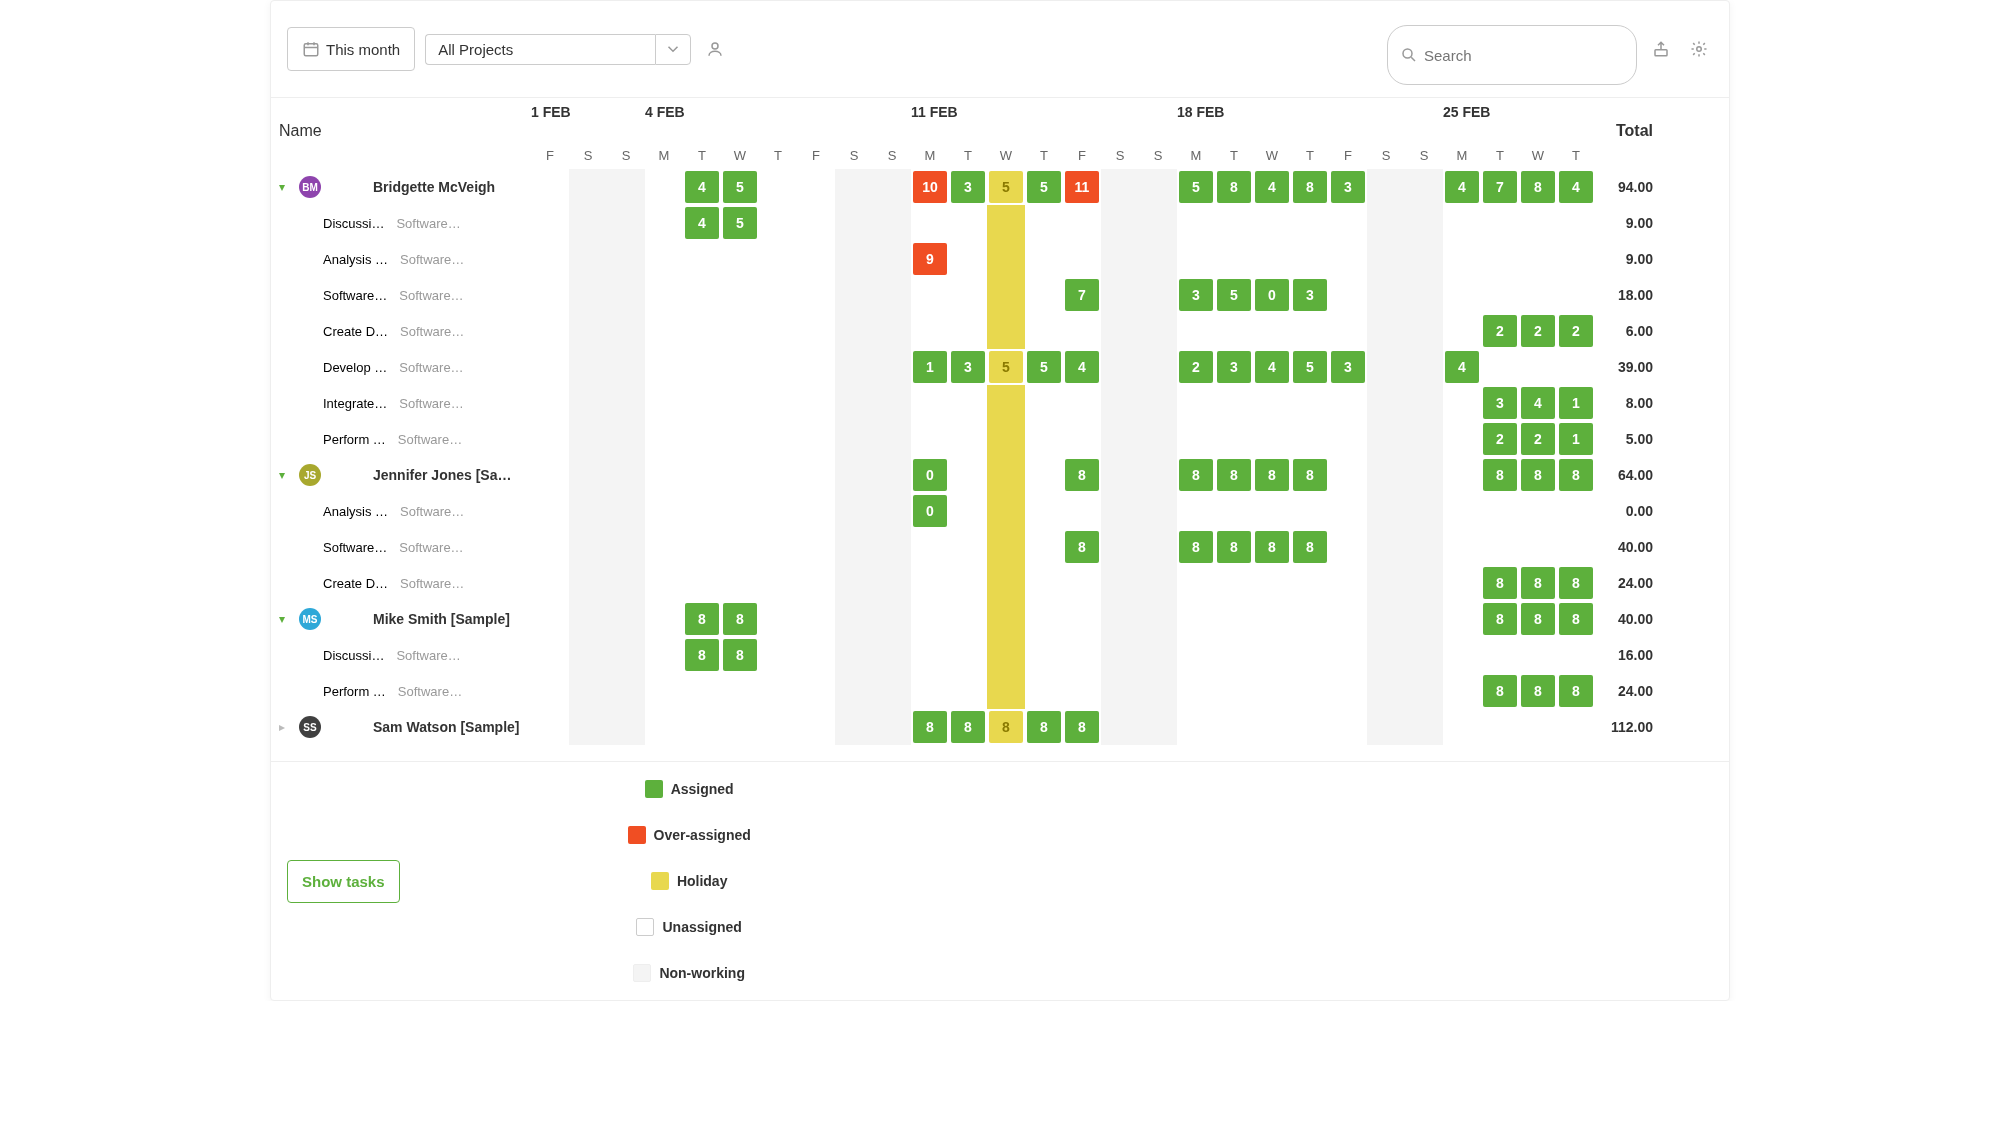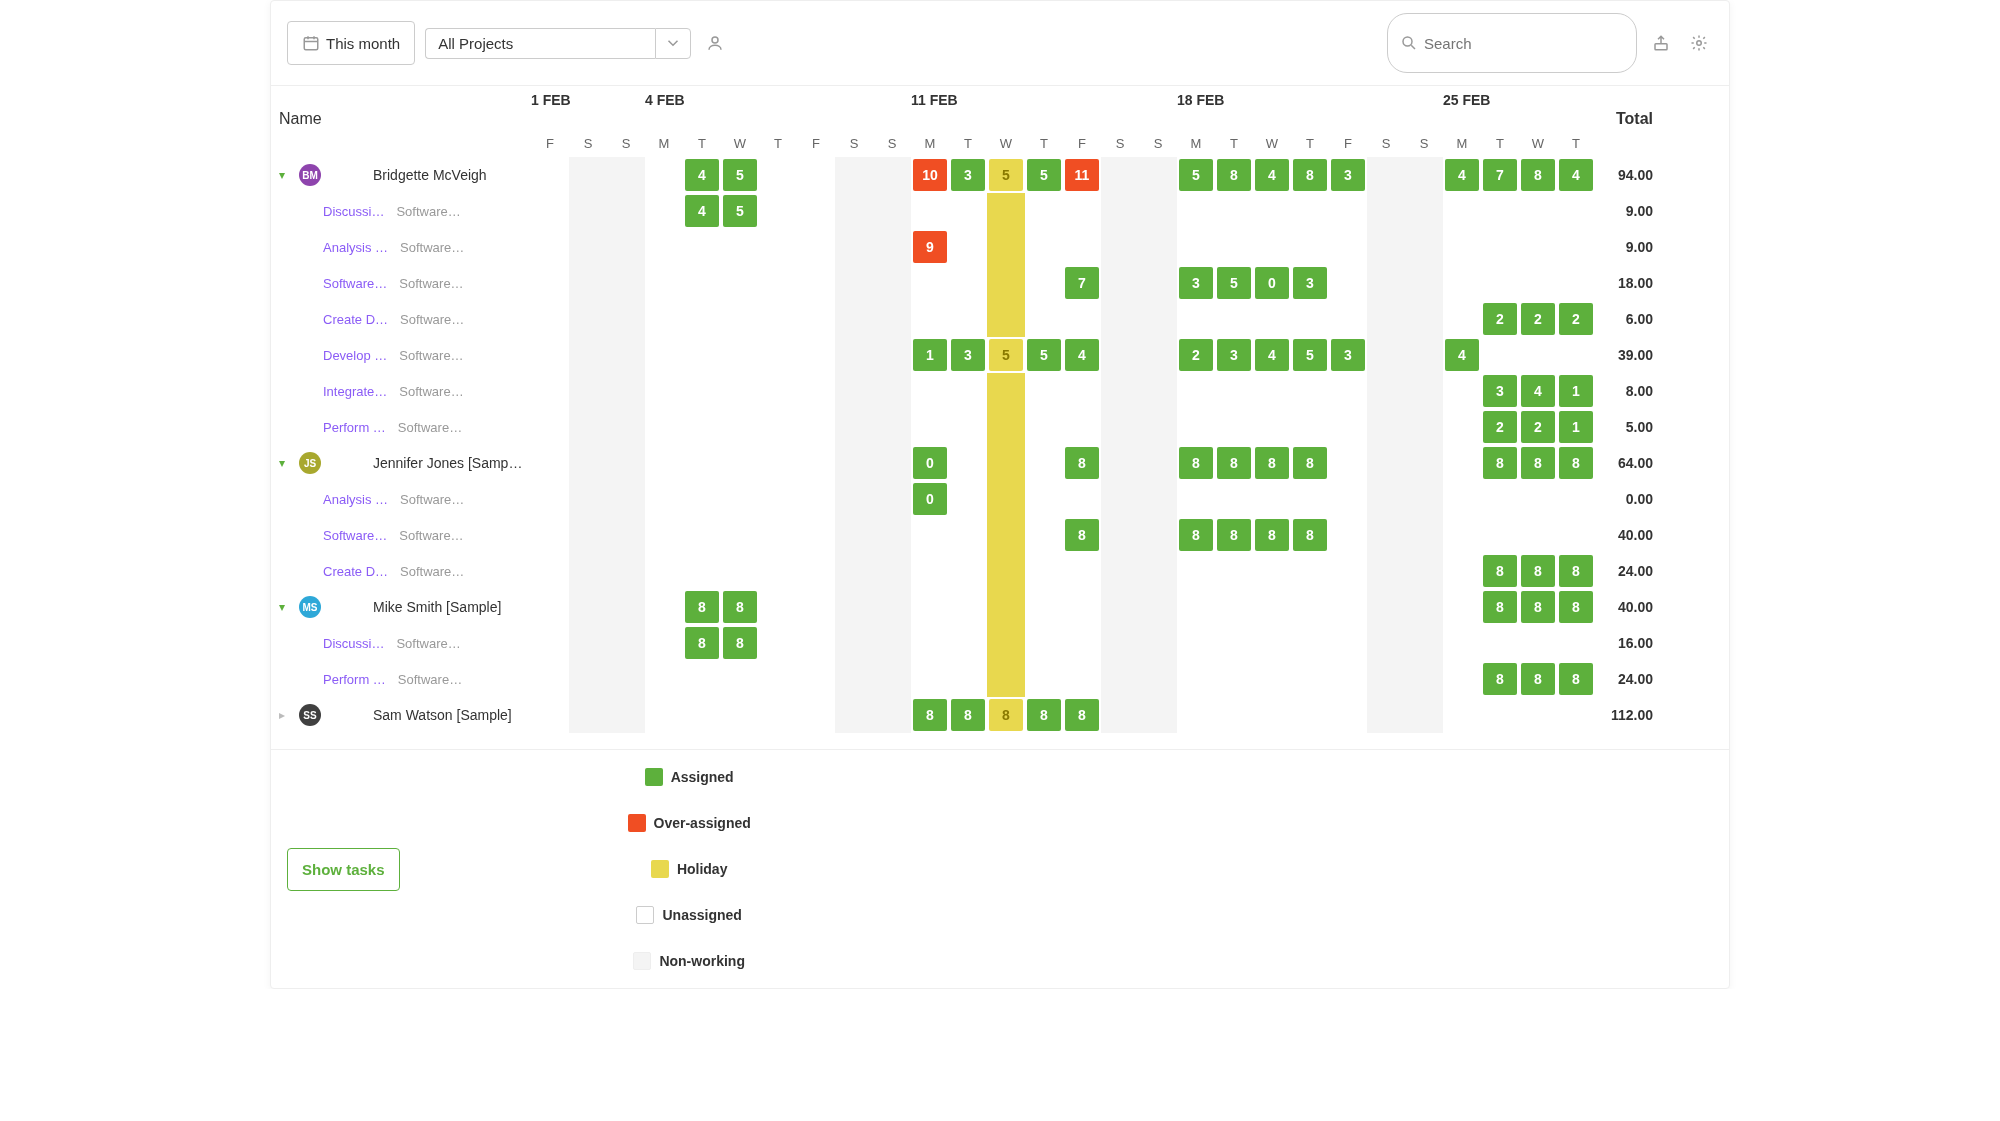--- a/index.html
+++ b/index.html
@@ -7,34 +7,34 @@
 .app { width: 1460px; margin: 0 auto; background: #fff; border: 1px solid #eee; border-radius: 4px; box-shadow: 0 2px 8px rgba(0,0,0,0.05); }
 .toolbar { display: flex; align-items: center; padding: 12px 16px; gap: 10px; }
 .btn { display: inline-flex; align-items: center; gap: 6px; padding: 12px 14px; border: 1px solid #ccc; border-radius: 4px; background: #fff; cursor: pointer; font-size: 15px; color: #333; }
 .btn-green { border-color: #5db03c; color: #5db03c; font-weight: 600; }
 .select-wrap { position: relative; display: inline-flex; align-items: stretch; }
 .select-main { width: 230px; padding: 6px 12px; border: 1px solid #ccc; border-radius: 4px 0 0 4px; border-right: none; font-size: 15px; background: #fff; }
 .select-arrow { width: 36px; border: 1px solid #ccc; border-radius: 0 4px 4px 0; background: #fff; display: flex; align-items: center; justify-content: center; cursor: pointer; }
 .icon-svg { width: 18px; height: 18px; fill: none; stroke: #999; stroke-width: 2; }
 .icon-btn { width: 28px; height: 28px; display: inline-flex; align-items: center; justify-content: center; cursor: pointer; color: #999; }
 .spacer { flex: 1; }
-.search { display: flex; align-items: center; border: 1px solid #ccc; border-radius: 20px; padding: 20px 12px; width: 250px; gap: 6px; }
+.search { display: flex; align-items: center; border: 1px solid #ccc; border-radius: 20px; padding: 20px 12px; width: 250px; gap: 6px; margin-top: 12px; }
 .search input { border: none; outline: none; flex: 1; font-size: 15px; color: #666; }
 .grid { display: grid; grid-template-columns: 260px repeat(28, 38px) 70px; border-top: 1px solid #eee; }
 .hdr-name { grid-column: 1; padding: 24px 8px 6px; font-size: 16px; font-weight: 400; }
 .hdr-month { font-size: 14px; font-weight: 700; padding: 6px 0 2px; text-align: right; white-space: nowrap; }
 .hdr-day { font-size: 13px; font-weight: 400; color: #666; text-align: center; padding: 2px 0 6px; }
 .hdr-total { text-align: right; padding: 24px 12px 6px; font-size: 16px; font-weight: 700; }
 .namecell { display: flex; align-items: center; gap: 6px; padding: 4px 8px; height: 36px; overflow: hidden; }
 .namecell.sub { padding-left: 52px; }
 .caret { width: 14px; color: #5db03c; font-size: 12px; flex-shrink: 0; }
 .caret.closed { color: #bbb; }
 .avatar { width: 22px; height: 22px; border-radius: 50%; display: inline-flex; align-items: center; justify-content: center; font-size: 10px; font-weight: 700; color: #fff; flex-shrink: 0; }
-.pname { font-weight: 400; font-size: 14px; white-space: nowrap; overflow: hidden; text-overflow: ellipsis; padding-left: 46px; }
-.taskname { color: #8b5cf6; font-size: 13px; white-space: nowrap; overflow: hidden; text-overflow: ellipsis; }
+.pname { font-weight: 700; font-size: 14px; white-space: nowrap; overflow: hidden; text-overflow: ellipsis; padding-left: 46px; }
+.taskname { color: #000000; font-size: 13px; white-space: nowrap; overflow: hidden; text-overflow: ellipsis; }
 .projname { color: #999; font-size: 13px; margin-left: 6px; white-space: nowrap; overflow: hidden; text-overflow: ellipsis; }
 .cell { height: 36px; display: flex; align-items: center; justify-content: center; }
 .cell-nw { background: #f4f4f4; }
 .cell-hol { background: #e8d84e; }
 .chip { width: 34px; height: 32px; border-radius: 2px; display: flex; align-items: center; justify-content: center; color: #fff; font-weight: 700; font-size: 14px; }
 .chip-a { background: #5db03c; }
 .chip-o { background: #f04e23; }
 .chip-h { background: #e8d84e; color: #8a7a00; }
 .totcell { text-align: right; padding: 0 12px; font-weight: 700; height: 36px; display: flex; align-items: center; justify-content: flex-end; }
 .footer { display: flex; align-items: center; gap: 28px; padding: 18px 16px; border-top: 1px solid #eee; margin-top: 16px; }

